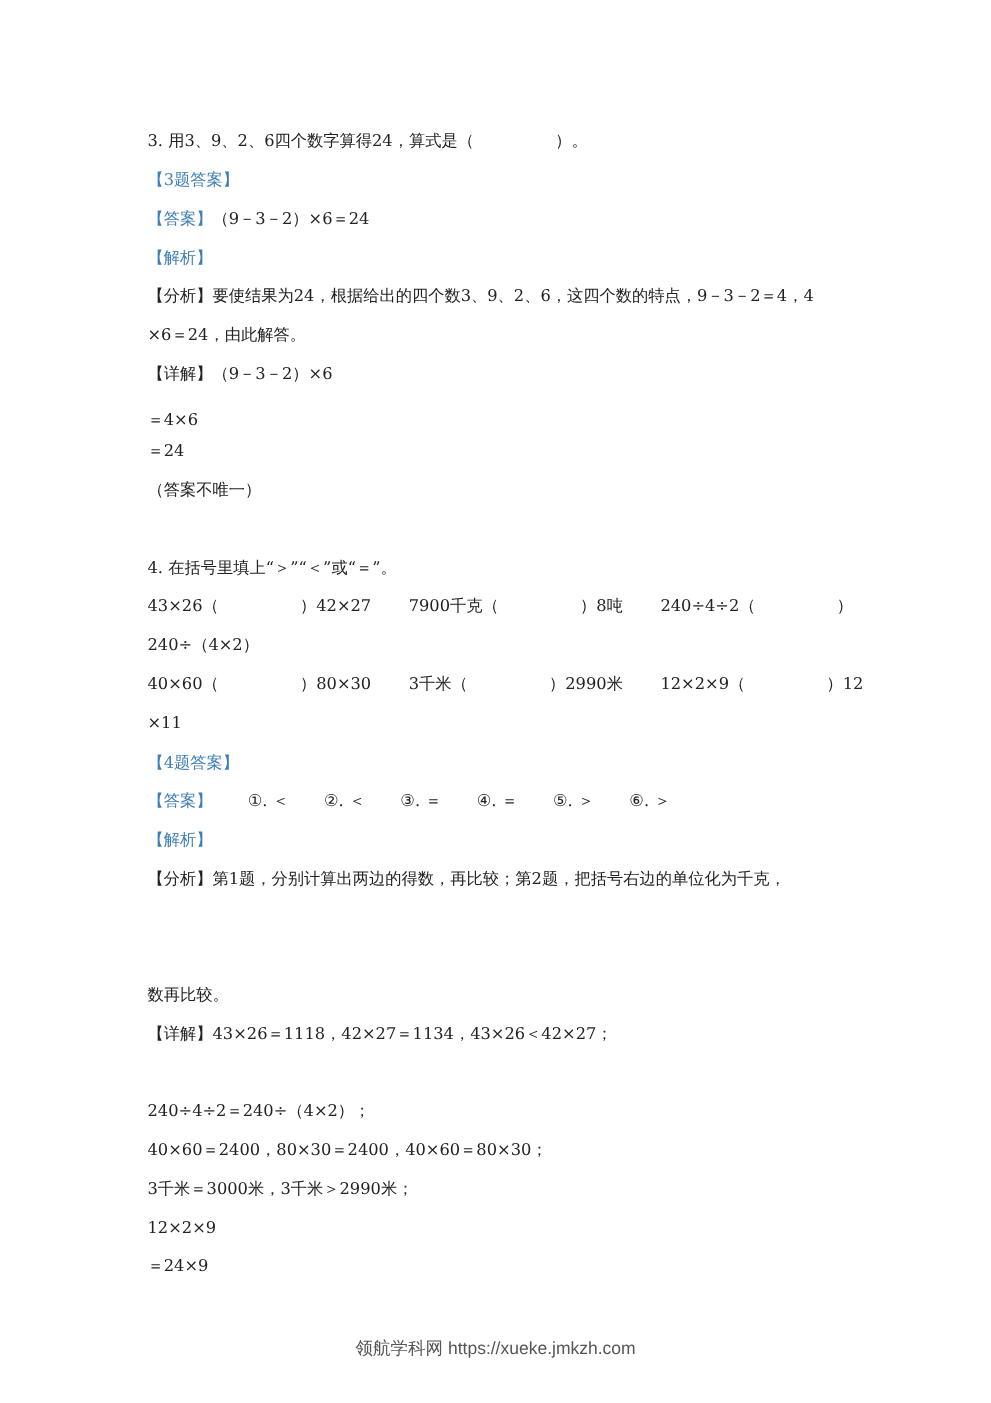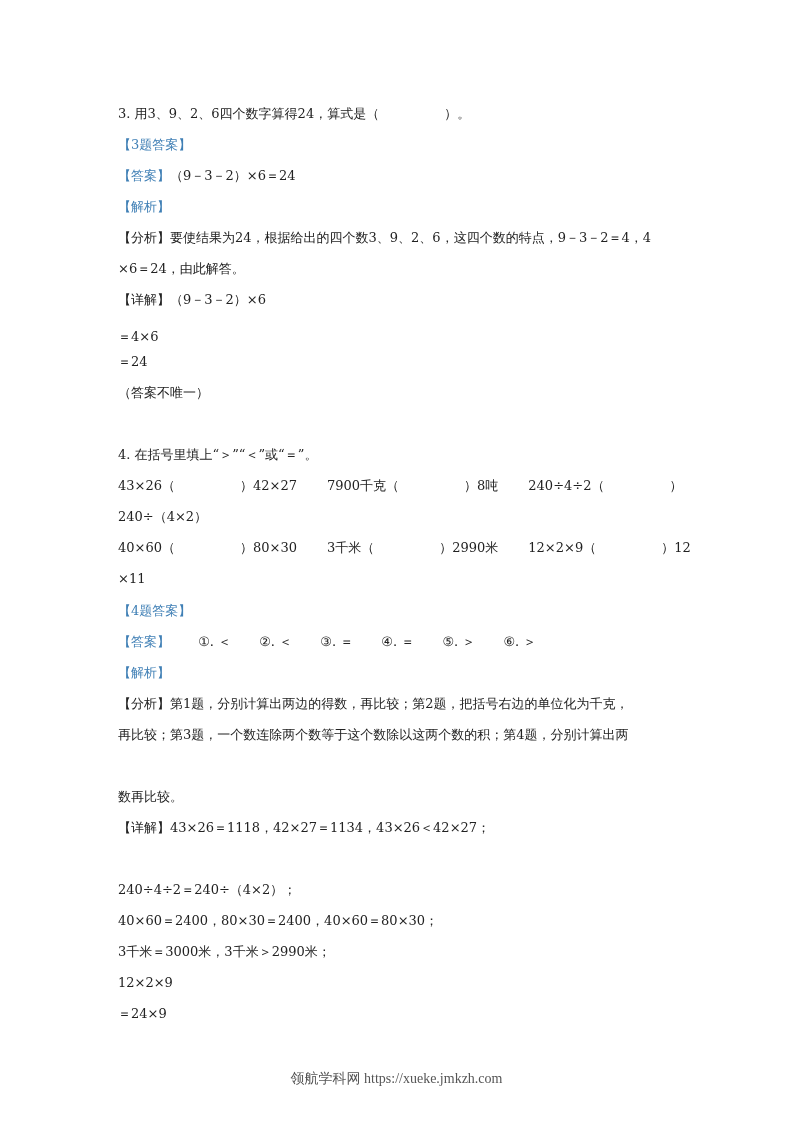--- a/index.html
+++ b/index.html
@@ -10,21 +10,21 @@
     }
     .page { position: absolute; left: 0; top: 0; width: 793px; height: 1020px; }
     .line {
       position: absolute; left: 118px;
       font-size: 13px; line-height: 16px; white-space: nowrap;
     }
     .blue { color: #3f7fb5; }
     .gap { display: inline-block; }
     .footer {
       position: absolute; top: 1070px; left: 0; width: 793px; text-align: center;
-      font-family: Liberation Serif, serif;
+      font-family: Liberation Sans, sans-serif;
       font-size: 14px; color: #555555;
     }
   </style>
 </head>
 <body>
 
 <div class="page">
 
   <div class="line" style="top:106px">3. 用3、9、2、6四个数字算得24，算式是（　　　　　）。</div>
   <div class="line blue" style="top:137px">【3题答案】</div>
@@ -59,21 +59,20 @@
     <span class="gap" style="width:24px"></span><span>②. ＜</span>
     <span class="gap" style="width:24px"></span><span>③. ＝</span>
     <span class="gap" style="width:24px"></span><span>④. ＝</span>
     <span class="gap" style="width:24px"></span><span>⑤. ＞</span>
     <span class="gap" style="width:24px"></span><span>⑥. ＞</span>
   </div>
   <div class="line blue" style="top:665px">【解析】</div>
   <div class="line" style="top:696px">
     <span>【分析】</span><span>第1题，分别计算出两边的得数，再比较；第2题，把括号右边的单位化为千克，</span>
   </div>
-  <div class="line" style="top:727px">再比较；第3题，一个数连除两个数等于这个数除以这两个数的积；第4题，分别计算出两</div>
   <div class="line" style="top:789px">数再比较。</div>
   <div class="line" style="top:820px">
     <span>【详解】</span><span>43×26＝1118，42×27＝1134，43×26＜42×27；</span>
   </div>
   <div class="line" style="top:882px">240÷4÷2＝240÷（4×2）；</div>
   <div class="line" style="top:913px">40×60＝2400，80×30＝2400，40×60＝80×30；</div>
   <div class="line" style="top:944px">3千米＝3000米，3千米＞2990米；</div>
   <div class="line" style="top:975px">12×2×9</div>
   <div class="line" style="top:1006px">＝24×9</div>
 

